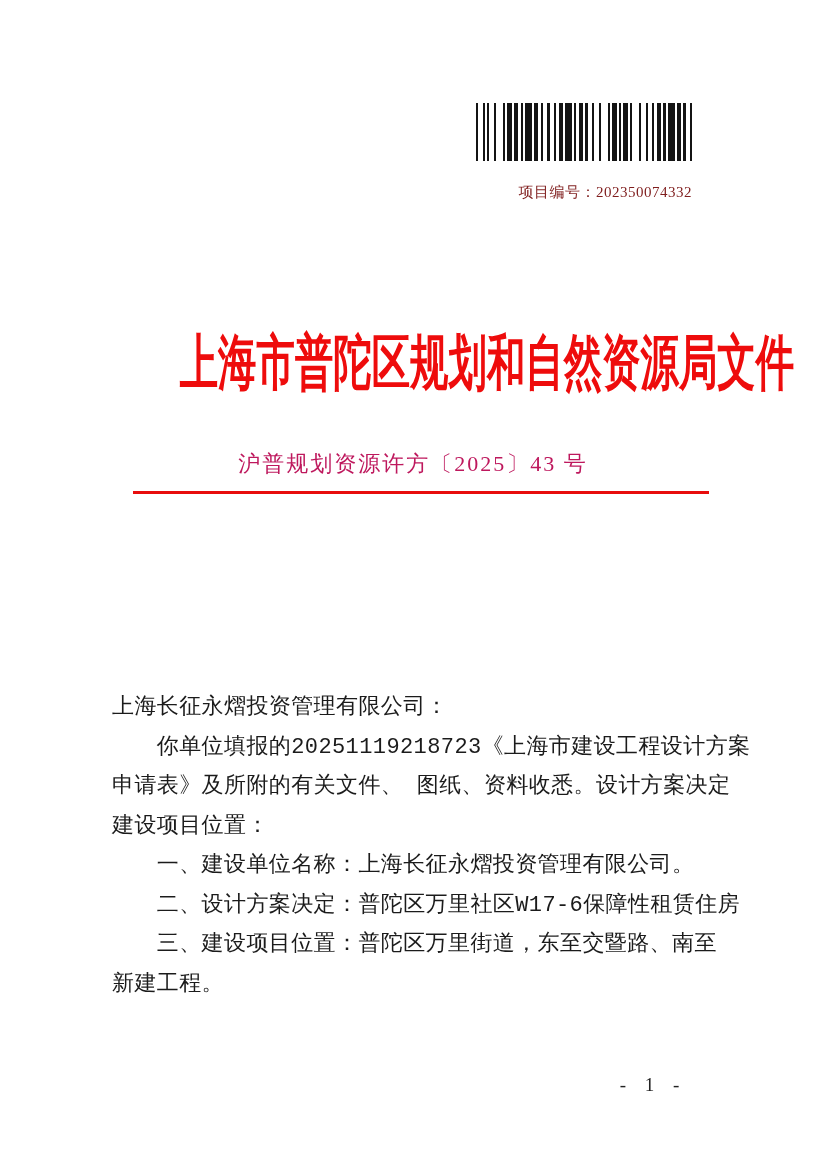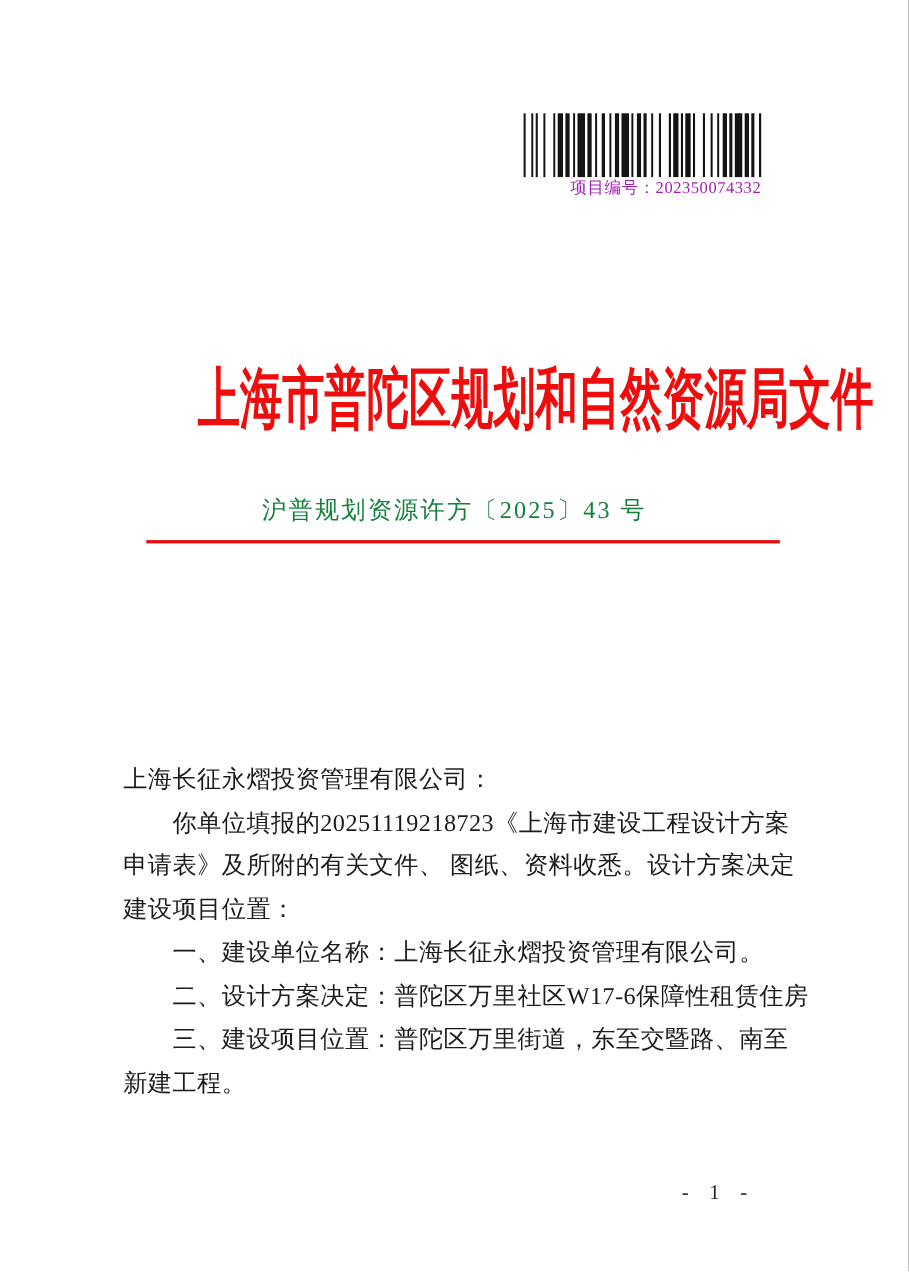--- a/index.html
+++ b/index.html
@@ -21,26 +21,26 @@
     left: 476px;
     top: 103px;
     width: 216px;
   }
   .barcode {
     display: flex;
     width: 216px;
     height: 58px;
   }
   .barcode-label {
-    margin-top: 0;
+    margin-top: 22px;
     font-size: 15px;
     letter-spacing: 0.5px;
     text-align: right;
     white-space: nowrap;
-    color: #a21caf;
+    color: #7f1d1d;
   }
 
   
   .agency-title {
     position: absolute;
     left: 0;
     top: 330px;
     width: 100%;
     text-align: center;
     white-space: nowrap;
@@ -59,21 +59,21 @@
   
   .doc-number {
     position: absolute;
     left: 0;
     top: 449px;
     width: 100%;
     text-align: center;
     font-size: 22px;
     letter-spacing: 2px;
     white-space: nowrap;
-    color: #15803d;
+    color: #be185d;
   }
 
   
   .red-line {
     position: absolute;
     left: 133px;
     top: 491px;
     width: 576px;
     height: 3px;
   }
@@ -99,20 +99,21 @@
     top: 688px;
     width: 604px;
     font-size: 22px;
     color: #1b1b1b;
   }
   .body-line {
     height: 39.5px;
     line-height: 39.5px;
     letter-spacing: 0.4px;
     white-space: nowrap;
+    font-family: Liberation Mono, monospace;
   }
 
   
   .page-number {
     position: absolute;
     left: 612px;
     top: 1074px;
     width: 82px;
     text-align: center;
     font-size: 19px;

